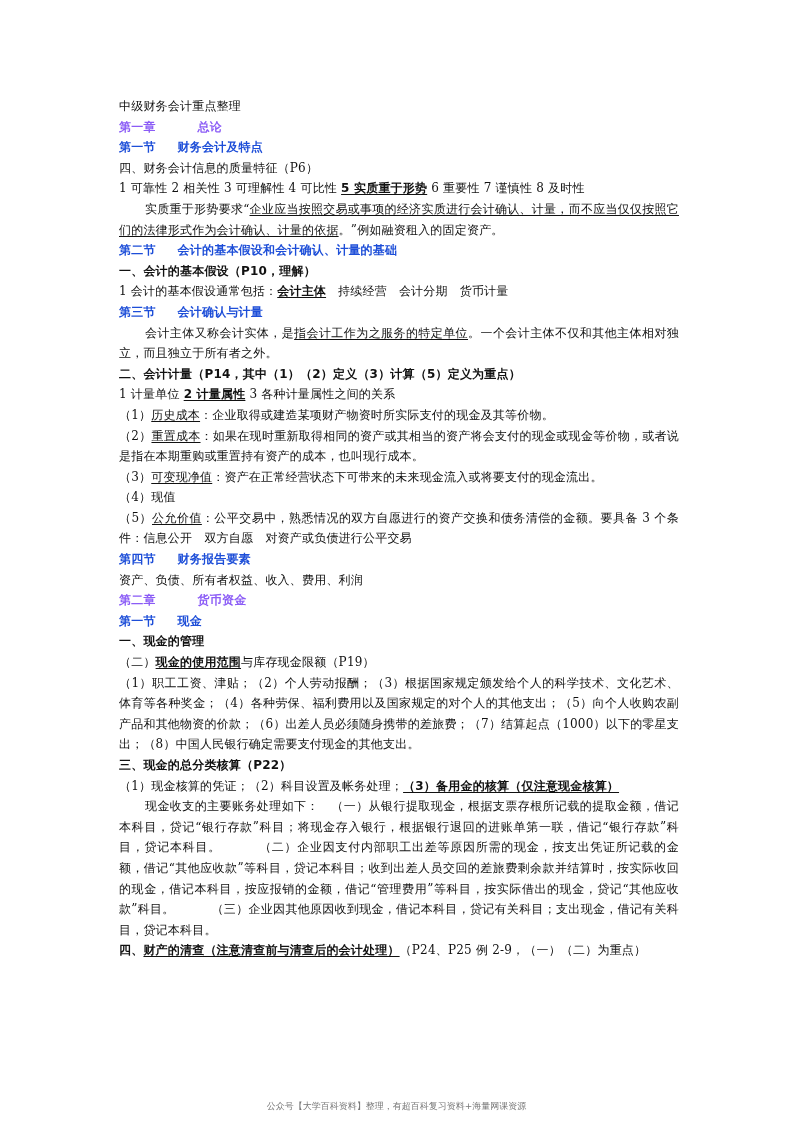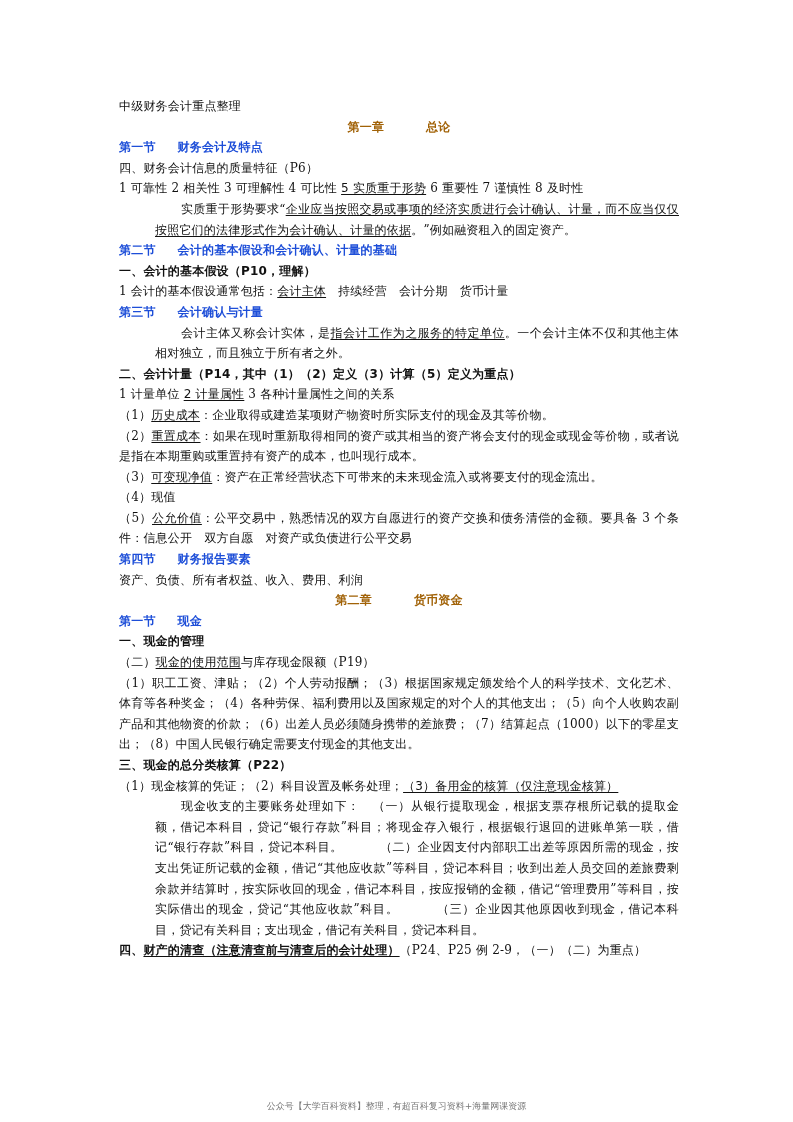--- a/index.html
+++ b/index.html
@@ -1,26 +1,26 @@
 <!DOCTYPE html>
 <html><head>
 <meta charset="utf-8">
 <style>
   html, body { margin: 0; padding: 0; background: #ffffff; }
   body { width: 793px; height: 1122px; position: relative; overflow: hidden;
          font-family: "DejaVu Serif", "Liberation Serif", serif; color: #111; }
   .page { position: absolute; left: 119px; top: 96px; width: 560px; }
   .line { font-size: 12px; line-height: 20.6px; white-space: nowrap; letter-spacing: 0.2px; }
   .wrap { white-space: normal; text-align: justify; }
-  .indent { text-indent: 26px; margin-left: 36px; }
-  .chapter { color: #a16207; font-weight: bold; font-family: "DejaVu Sans", "Liberation Sans", sans-serif; text-align: center; }
+  .indent { text-indent: 26px; }
+  .chapter { color: #8b5cf6; font-weight: bold; font-family: "DejaVu Sans", "Liberation Sans", sans-serif; }
   .section { color: #1d4ed8; font-weight: bold; font-family: "DejaVu Sans", "Liberation Sans", sans-serif; }
   .heading { font-weight: bold; font-family: "DejaVu Sans", "Liberation Sans", sans-serif; }
   .u { text-decoration: underline; text-underline-offset: 2px; }
-  .b { font-weight: normal; font-family: "DejaVu Sans", "Liberation Sans", sans-serif; }
+  .b { font-weight: bold; font-family: "DejaVu Sans", "Liberation Sans", sans-serif; }
   .gap1 { display: inline-block; width: 42px; }
   .gap2 { display: inline-block; width: 22px; }
   .gap3 { display: inline-block; width: 12px; }
   .footer { position: absolute; top: 1100px; left: 0; width: 793px; text-align: center;
             font-size: 9px; color: #777; font-family: "DejaVu Sans", "Liberation Sans", sans-serif; }
 </style>
 </head>
 <body>
 
 <div class="page">

